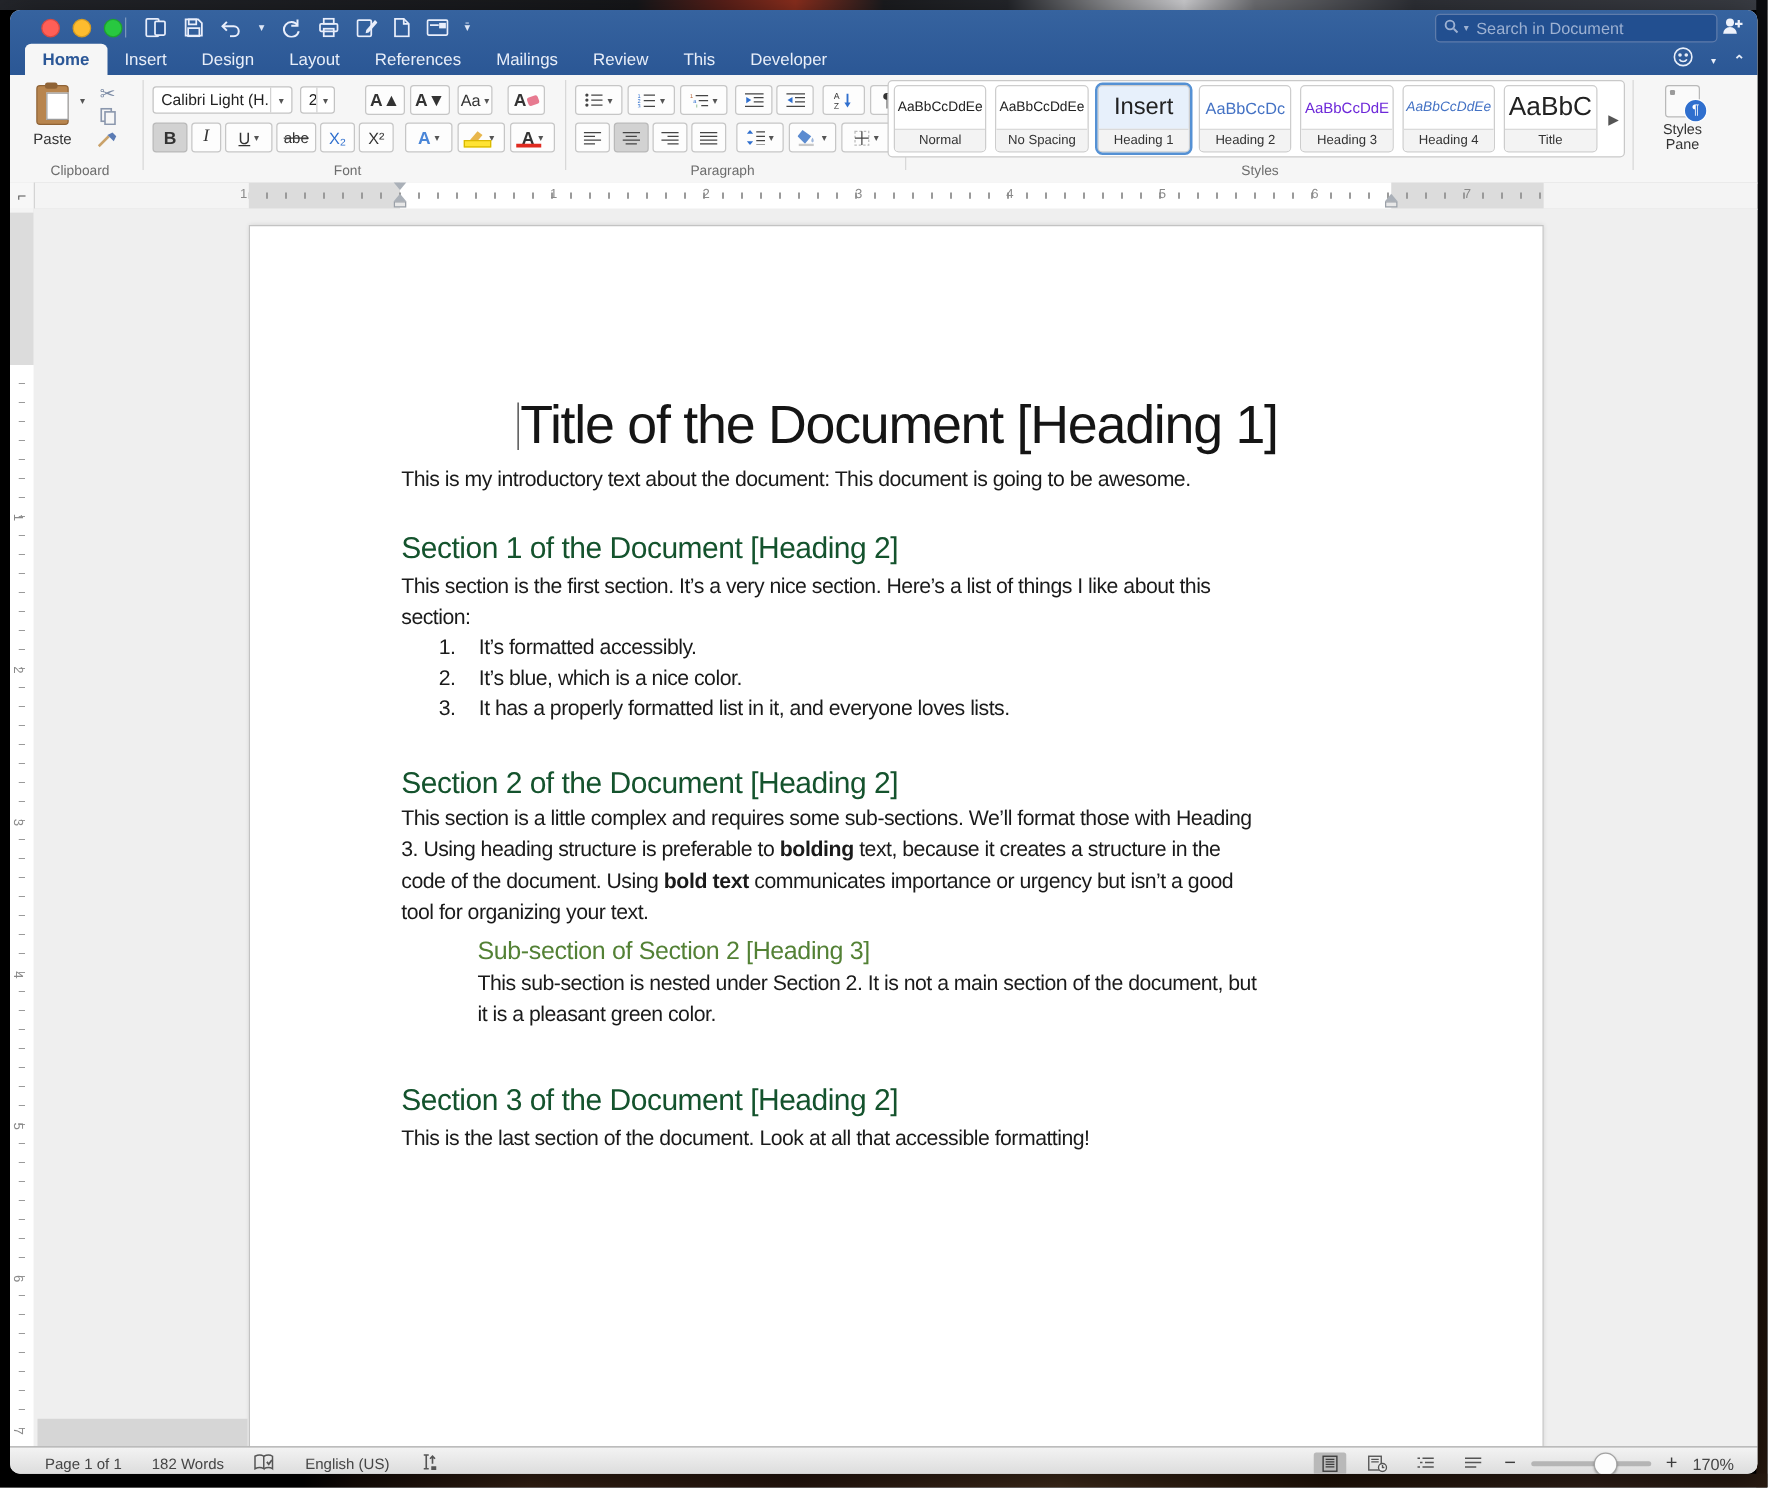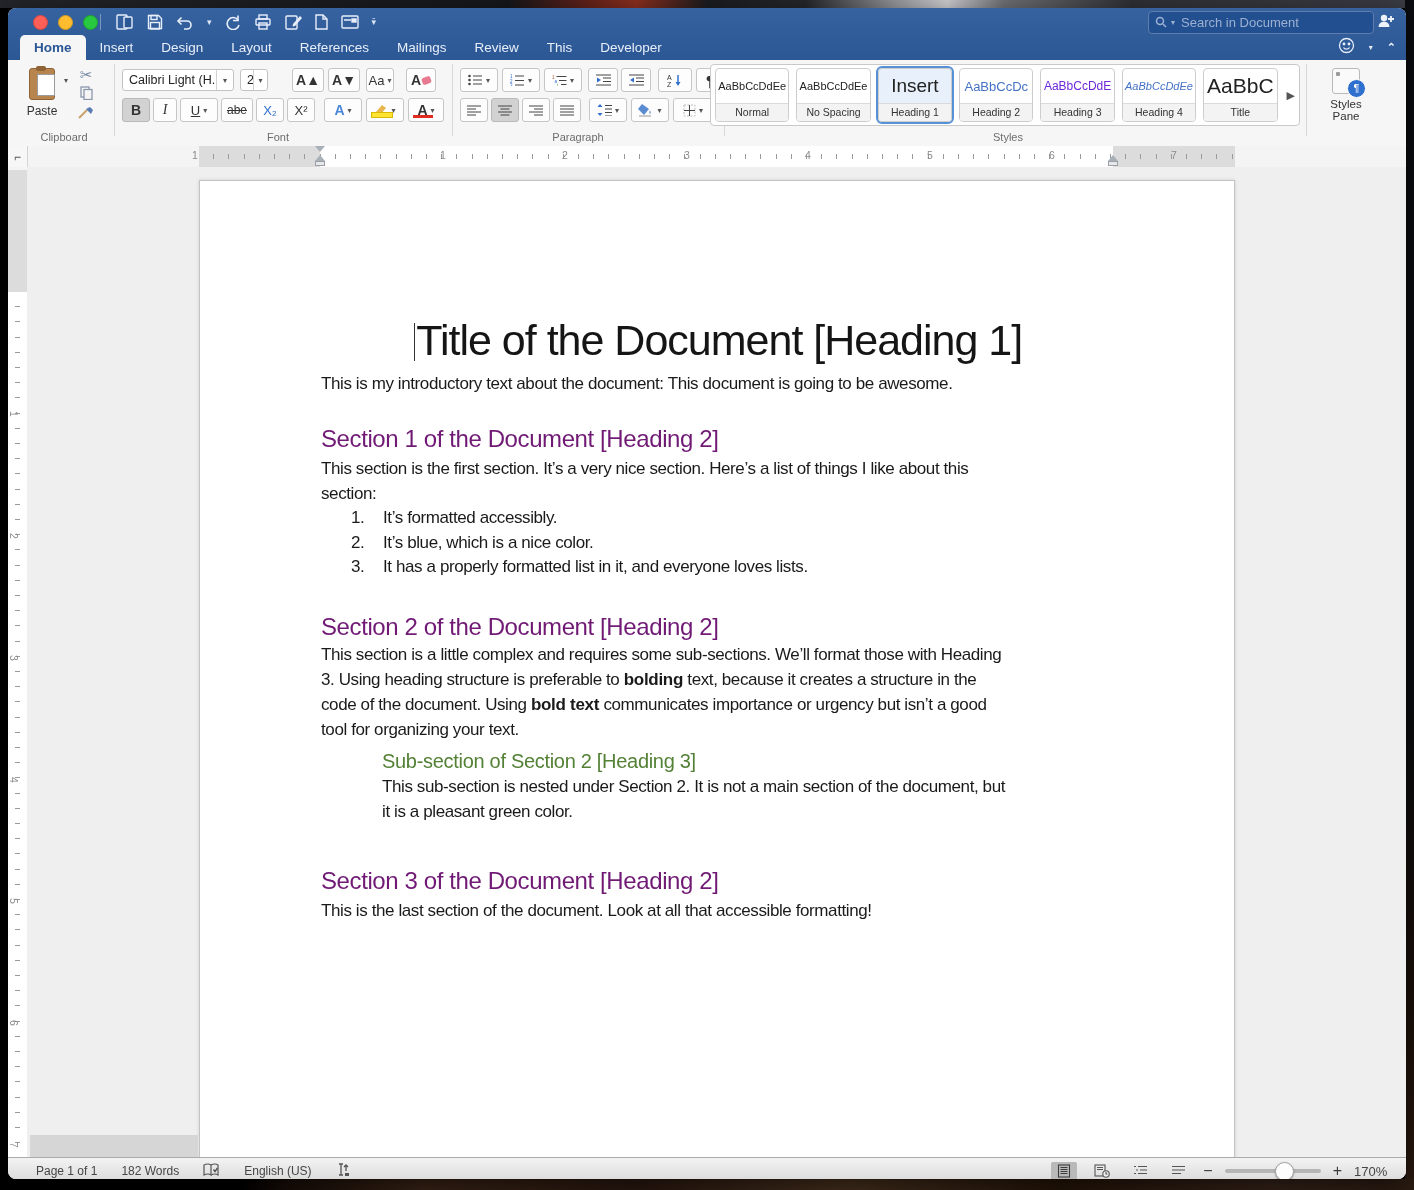--- a/index.html
+++ b/index.html
@@ -98,21 +98,21 @@
   .rvnum{position:absolute;left:3px;font-size:10.5px;color:#8a8a8a;transform:rotate(90deg)}
   
   .docarea{position:absolute;left:19px;top:159px;width:1379px;height:990px;background:#efefef;overflow:hidden}
   .page{position:absolute;left:172px;top:13px;width:1036px;height:987px;background:#fff;
         border:1px solid #c3c3c3;box-sizing:border-box;box-shadow:0 0 4px rgba(0,0,0,.12)}
   .content{position:absolute;left:121px;top:0;width:794px;color:#1a1a1a}
   .line{white-space:nowrap}
   .doc-h1{margin-top:136px;font-size:43px;line-height:46px;letter-spacing:-1px;color:#151515;text-align:center;white-space:nowrap}
   .cursor{display:inline-block;width:1.5px;height:38px;background:#333;vertical-align:-6px;margin-right:1px}
   .body-txt{font-size:17px;line-height:25px;letter-spacing:-.4px}
-  .doc-h2{font-size:24px;line-height:30px;letter-spacing:-.4px;color:#701a75}
+  .doc-h2{font-size:24px;line-height:30px;letter-spacing:-.4px;color:#14532d}
   .doc-h3{font-size:20px;line-height:26px;letter-spacing:-.3px;color:#538135}
   .mt8{margin-top:8px}.mt28{margin-top:28px}.mt2{margin-top:2px}.mt32{margin-top:32px}
   .mt6{margin-top:6px}.mt42{margin-top:42px}
   .list-item{display:flex;line-height:24.5px}
   .list-item .num{width:32px;margin-left:30px}
   .indent{margin-left:61px}
   b{letter-spacing:-.3px}
   .scroll-strip{position:absolute;left:3px;top:968px;width:168px;height:22px;background:#d6d6d6}
   
   .statusbar{position:absolute;left:0;top:1149px;width:100%;height:22px;

